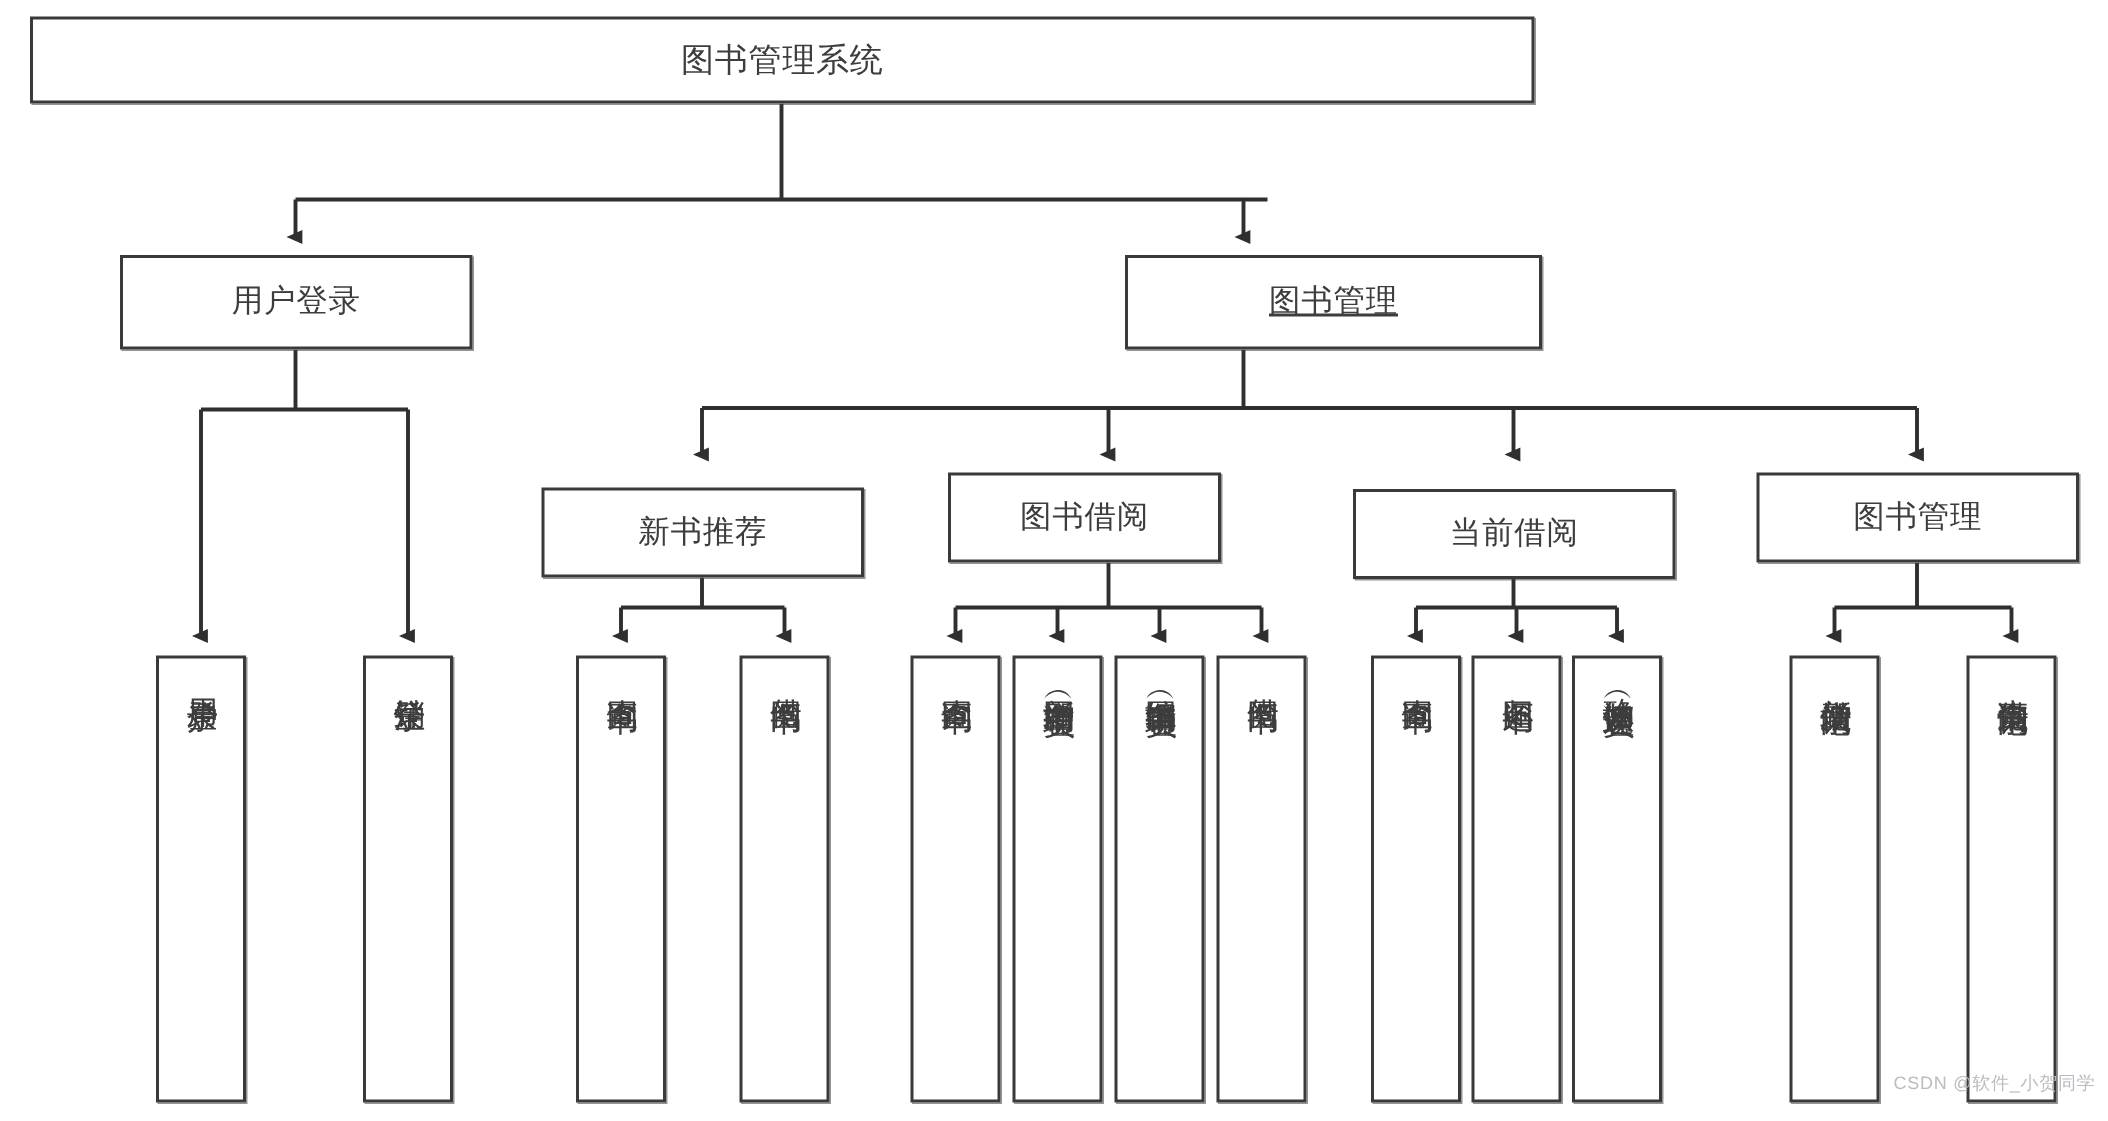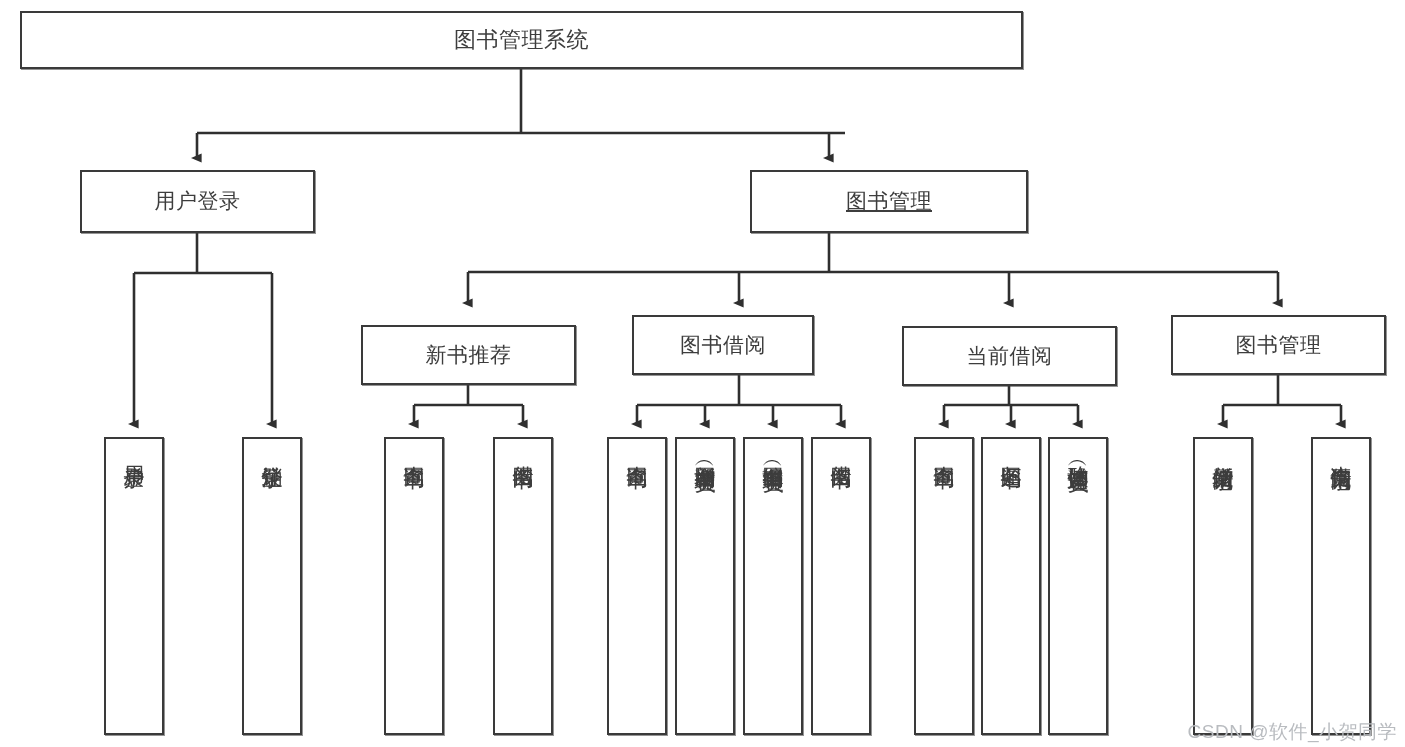--- a/index.html
+++ b/index.html
@@ -58,22 +58,22 @@
     text-orientation: upright;
     font-size: 21px;
     line-height: 1.05;
     letter-spacing: 1px;
     height: auto;
   }
   .node.root .node-label { font-size: 22px; }
   .watermark {
     position: absolute;
     right: 8px;
-    bottom: 2px;
-    font-size: 19px;
+    bottom: 16px;
+    font-size: 12px;
     color: #b9bcc0;
     white-space: nowrap;
     letter-spacing: 0.5px;
   }
 </style>
 </head>
 <body>
 
 <div id="diagram-root">
 

